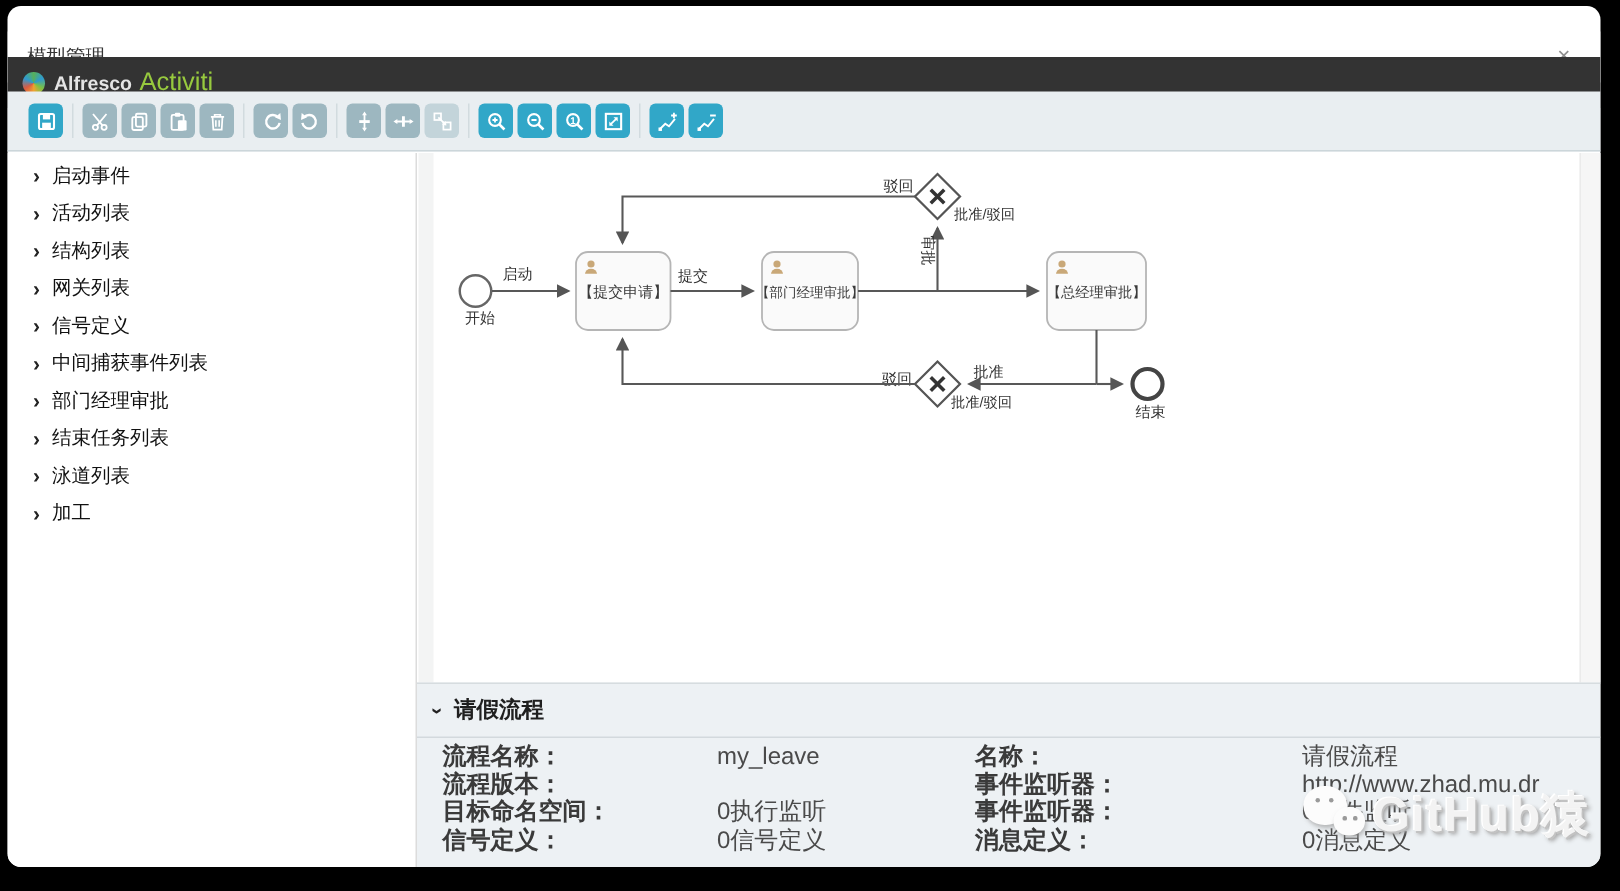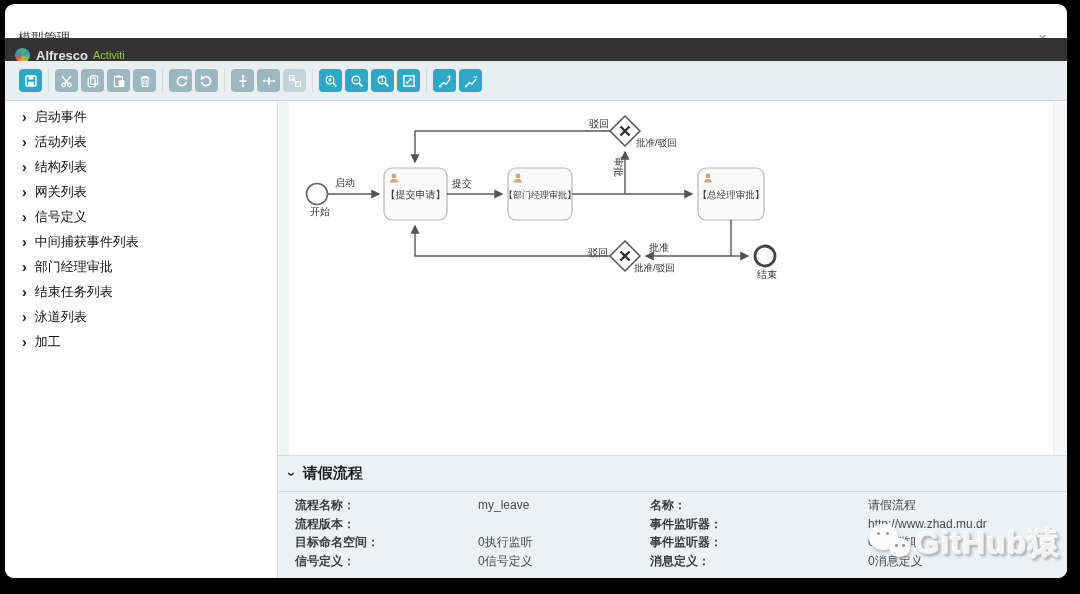--- a/index.html
+++ b/index.html
@@ -9,21 +9,21 @@
   
   .titlebar{position:absolute;left:0;top:17px;width:100%;height:34px;background:#fff;text-align:right;}
   .titlebar .title{position:absolute;left:13px;top:0;line-height:34px;font-size:13px;color:#333;}
   .titlebar .close{position:absolute;right:20px;top:0;line-height:34px;font-size:15px;color:#8f8f8f;cursor:pointer;}
   
   .brandbar{position:absolute;left:0;top:34px;width:100%;height:34px;background:#333;
     display:flex;align-items:center;padding-left:10px;box-sizing:border-box;}
   .logo{width:15px;height:15px;border-radius:50%;
     background:conic-gradient(#57b05a,#2e9ad0,#7cc144,#f0a32f,#d95b43,#2e9ad0,#57b05a);}
   .brand-alfresco{margin-left:6px;font-size:13px;font-weight:bold;color:#e4e4e4;}
-  .brand-activiti{margin-left:5px;font-size:11px;color:#97c93e;}
+  .brand-activiti{margin-left:5px;font-size:17px;color:#97c93e;}
   
   .toolbar{position:absolute;left:0;top:57px;width:100%;height:40px;background:#e9eef1;
     border-bottom:1px solid #ccd6da;display:flex;align-items:center;padding-left:8px;box-sizing:border-box;}
   .tgroup{display:flex;align-items:center;gap:3px;padding:0 6px;}
   .tgroup + .tgroup{border-left:1px solid #d2dbdf;}
   .tbtn{width:23px;height:23px;border-radius:4px;display:flex;align-items:center;justify-content:center;cursor:pointer;}
   .tbtn.primary{background:#31a7c8;}
   .tbtn.normal{background:#9db7c0;}
   .tbtn.faded{background:#c3d4da;}
   .tbtn svg{display:block;}
@@ -43,21 +43,21 @@
   .lbl{font-size:10px;fill:#333;}
   .lbl-s{font-size:9.5px;fill:#333;}
   .tasklbl{font-size:10px;fill:#3a3a3a;}
   .person{fill:#c9a878;}
   
   .panel{position:absolute;left:273px;right:0;top:451px;bottom:0;background:#edf1f4;border-top:1px solid #d6dcdf;z-index:2;}
   .panel-header{height:35px;border-bottom:1px solid #d3d9dd;display:flex;align-items:center;padding-left:12px;gap:8px;}
   .panel-header .chev-down{display:inline-block;transform:rotate(90deg);font-size:14px;font-weight:bold;color:#222;cursor:pointer;}
   .panel-title{font-size:15px;font-weight:bold;color:#1f1f1f;}
   .panel-rows{padding-top:4px;}
-  .prow{position:relative;height:18.6px;font-size:12px;line-height:18.6px;}
+  .prow{position:relative;height:18.6px;font-size:16px;line-height:18.6px;}
   .prow .plabel{position:absolute;font-weight:bold;color:#3a3a3a;}
   .prow .pvalue{position:absolute;color:#4a4a4a;cursor:pointer;}
   .prow .c1{left:17px;} .prow .c2{left:200px;} .prow .c3{left:372px;} .prow .c4{left:590px;}
   
   .watermark{position:absolute;left:862px;top:510px;width:200px;height:60px;z-index:9;display:flex;align-items:center;pointer-events:none;}
   .wc{position:relative;width:48px;height:48px;flex:0 0 auto;}
   .wc .b1{position:absolute;left:2px;top:4px;width:29px;height:26px;background:#fcfcfc;border-radius:48%;box-shadow:1px 2px 3px rgba(150,150,150,.65);}
   .wc .b2{position:absolute;left:22px;top:18px;width:21px;height:19px;background:#fcfcfc;border-radius:48%;box-shadow:1px 2px 3px rgba(150,150,150,.6);}
   .wc .eye{position:absolute;width:3px;height:3px;border-radius:50%;background:#9a9a9a;}
   .wm-text{font-size:32px;font-weight:bold;letter-spacing:1px;color:#f3f3f3;white-space:nowrap;

